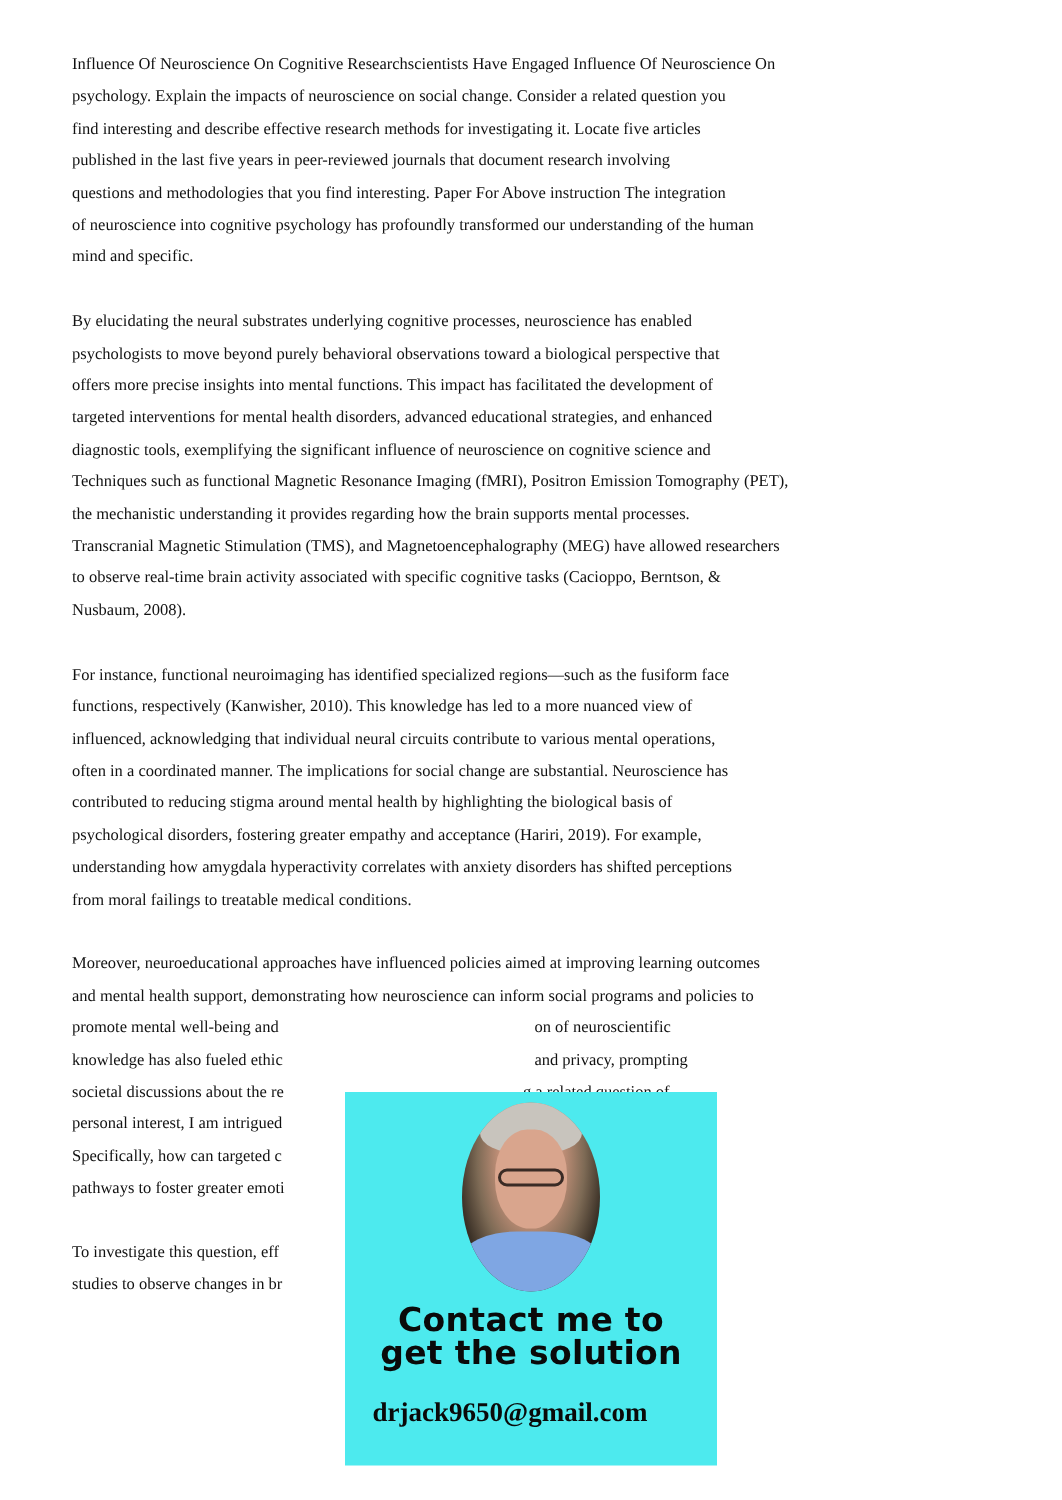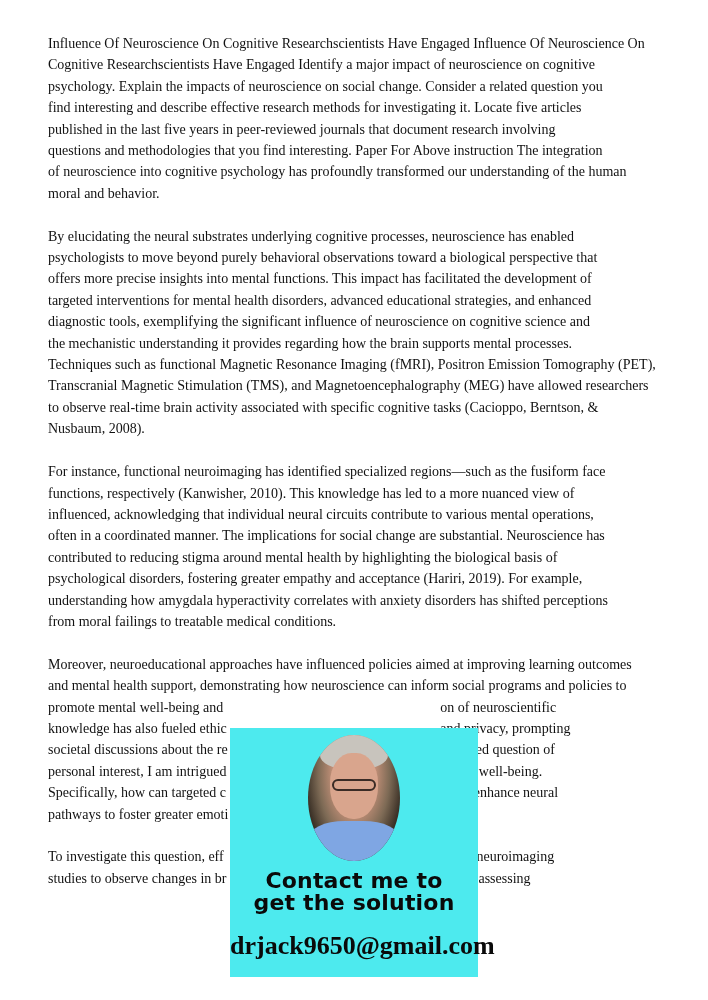--- a/index.html
+++ b/index.html
@@ -1,19 +1,19 @@
 <!DOCTYPE html>
 <html><head>
   <meta charset="utf-8">
   <style>
     html, body { margin: 0; padding: 0; background: #ffffff; }
     body { width: 708px; height: 1000px; position: relative; overflow: hidden; }
     .page {
       position: absolute; left: 48px; top: 33px; width: 630px;
-      font-family: "Liberation Serif", serif; font-size: 14px; line-height: 21.4px; color: #111;
+      font-family: "Liberation Serif", serif; font-size: 11px; line-height: 21.4px; color: #111;
     }
     .para { margin: 0 0 21.4px 0; white-space: normal; }
     .line { display: block; white-space: nowrap; }
     .overlay {
       position: absolute; left: 230px; top: 728px; width: 248px; height: 249px;
       background: #4deaee;
     }
     .portrait {
       position: absolute; left: 78px; top: 7px; width: 92px; height: 126px;
       border-radius: 50%; overflow: hidden;
@@ -22,45 +22,44 @@
     .portrait .hair { position: absolute; left: 12px; top: 0; width: 68px; height: 34px; border-radius: 50% 50% 40% 40%; background: #c8c4bd; }
     .portrait .face { position: absolute; left: 22px; top: 18px; width: 48px; height: 66px; border-radius: 45% 45% 48% 48%; background: #d9a58d; }
     .portrait .glasses { position: absolute; left: 24px; top: 44px; width: 44px; height: 12px; border: 2px solid #3a2b25; border-radius: 6px; box-sizing: border-box; }
     .portrait .shirt { position: absolute; left: 0; top: 86px; width: 92px; height: 44px; border-radius: 40% 40% 0 0; background: #7fa6e3; }
     .overlay .headline {
       position: absolute; left: 0; width: 248px; text-align: center;
       font-family: "DejaVu Sans", sans-serif; font-weight: bold; font-size: 22px; color: #0a0a0a; letter-spacing: 0.2px;
     }
     .overlay .email {
       position: absolute; left: 0; top: 203px; width: 220px; text-align: center;
-      font-family: "Liberation Serif", serif; font-weight: bold; font-size: 26px; color: #0a0a0a;
+      font-family: "Liberation Serif", serif; font-weight: bold; font-size: 18px; color: #0a0a0a;
     }
   </style>
 </head>
 <body>
 
 <div class="page">
   <p class="para">
     <span class="line">Influence Of Neuroscience On Cognitive Researchscientists Have Engaged Influence Of Neuroscience On</span>
-    <span class="line">Cognitive Researchscientists Have Engaged Identify a major impact of neuroscience on cognitive</span>
     <span class="line">psychology. Explain the impacts of neuroscience on social change. Consider a related question you</span>
     <span class="line">find interesting and describe effective research methods for investigating it. Locate five articles</span>
     <span class="line">published in the last five years in peer-reviewed journals that document research involving</span>
     <span class="line">questions and methodologies that you find interesting. Paper For Above instruction The integration</span>
     <span class="line">of neuroscience into cognitive psychology has profoundly transformed our understanding of the human</span>
-    <span class="line">moral and behavior.</span>
+    <span class="line">mind and specific.</span>
   </p>
   <p class="para">
     <span class="line">By elucidating the neural substrates underlying cognitive processes, neuroscience has enabled</span>
     <span class="line">psychologists to move beyond purely behavioral observations toward a biological perspective that</span>
     <span class="line">offers more precise insights into mental functions. This impact has facilitated the development of</span>
     <span class="line">targeted interventions for mental health disorders, advanced educational strategies, and enhanced</span>
     <span class="line">diagnostic tools, exemplifying the significant influence of neuroscience on cognitive science and</span>
+    <span class="line">Techniques such as functional Magnetic Resonance Imaging (fMRI), Positron Emission Tomography (PET),</span>
     <span class="line">the mechanistic understanding it provides regarding how the brain supports mental processes.</span>
-    <span class="line">Techniques such as functional Magnetic Resonance Imaging (fMRI), Positron Emission Tomography (PET),</span>
     <span class="line">Transcranial Magnetic Stimulation (TMS), and Magnetoencephalography (MEG) have allowed researchers</span>
     <span class="line">to observe real-time brain activity associated with specific cognitive tasks (Cacioppo, Berntson, &amp;</span>
     <span class="line">Nusbaum, 2008).</span>
   </p>
   <p class="para">
     <span class="line">For instance, functional neuroimaging has identified specialized regions—such as the fusiform face</span>
     <span class="line">functions, respectively (Kanwisher, 2010). This knowledge has led to a more nuanced view of</span>
     <span class="line">influenced, acknowledging that individual neural circuits contribute to various mental operations,</span>
     <span class="line">often in a coordinated manner. The implications for social change are substantial. Neuroscience has</span>
     <span class="line">contributed to reducing stigma around mental health by highlighting the biological basis of</span>

